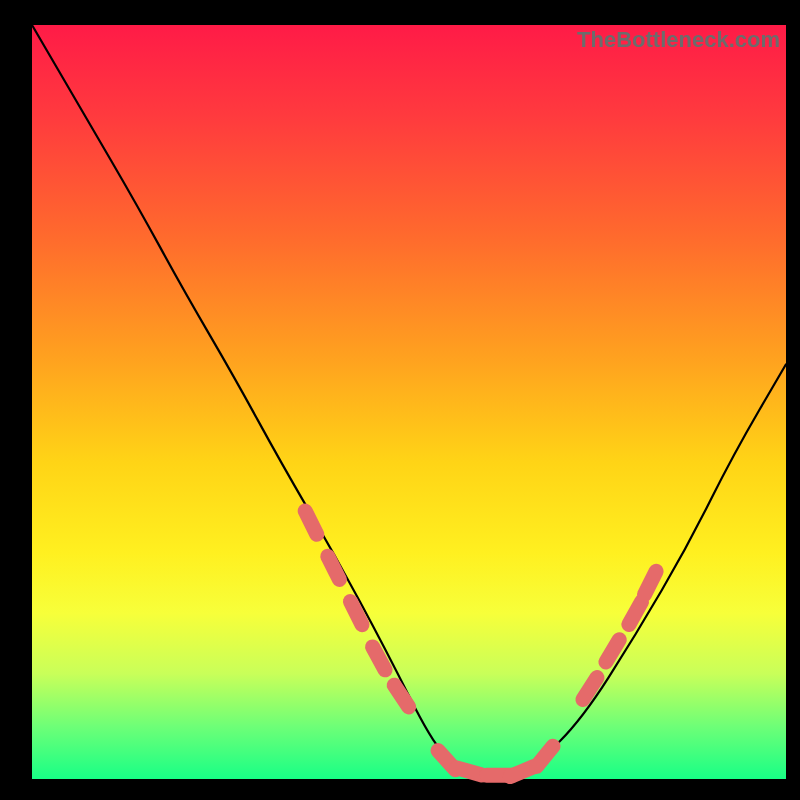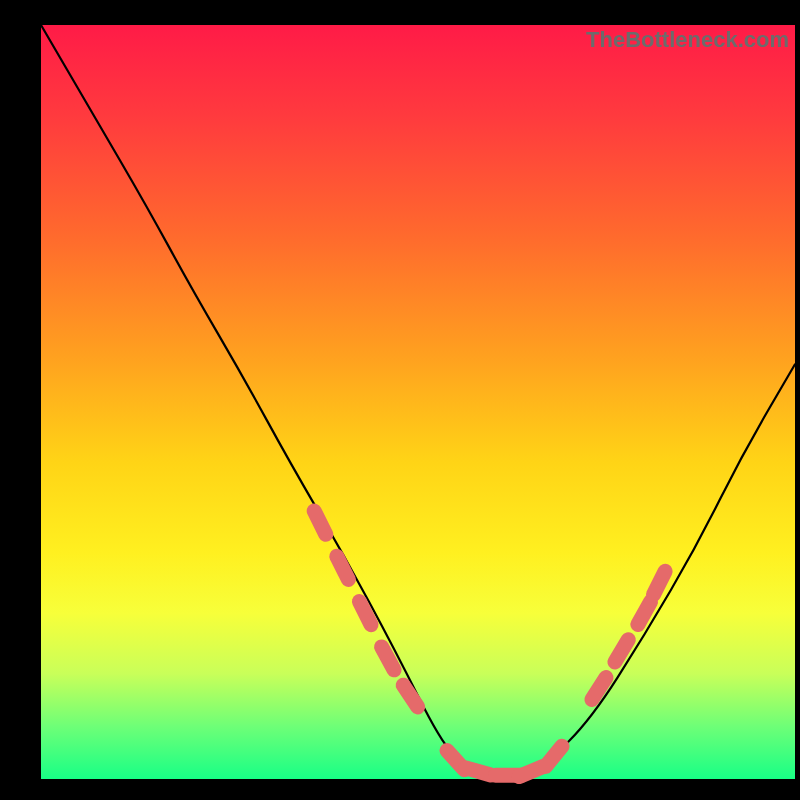--- a/index.html
+++ b/index.html
@@ -5,21 +5,21 @@
   html, body {
     margin: 0;
     padding: 0;
     width: 800px;
     height: 800px;
     background: #000000;
     overflow: hidden;
   }
   .frame {
     position: absolute;
-    left: 41px;
+    left: 32px;
     top: 25px;
     width: 754px;
     height: 650px;
     background: #7dd3fc;
   }
   .plot-area {
     position: absolute;
     left: 0;
     top: 0;
     width: 754px;

